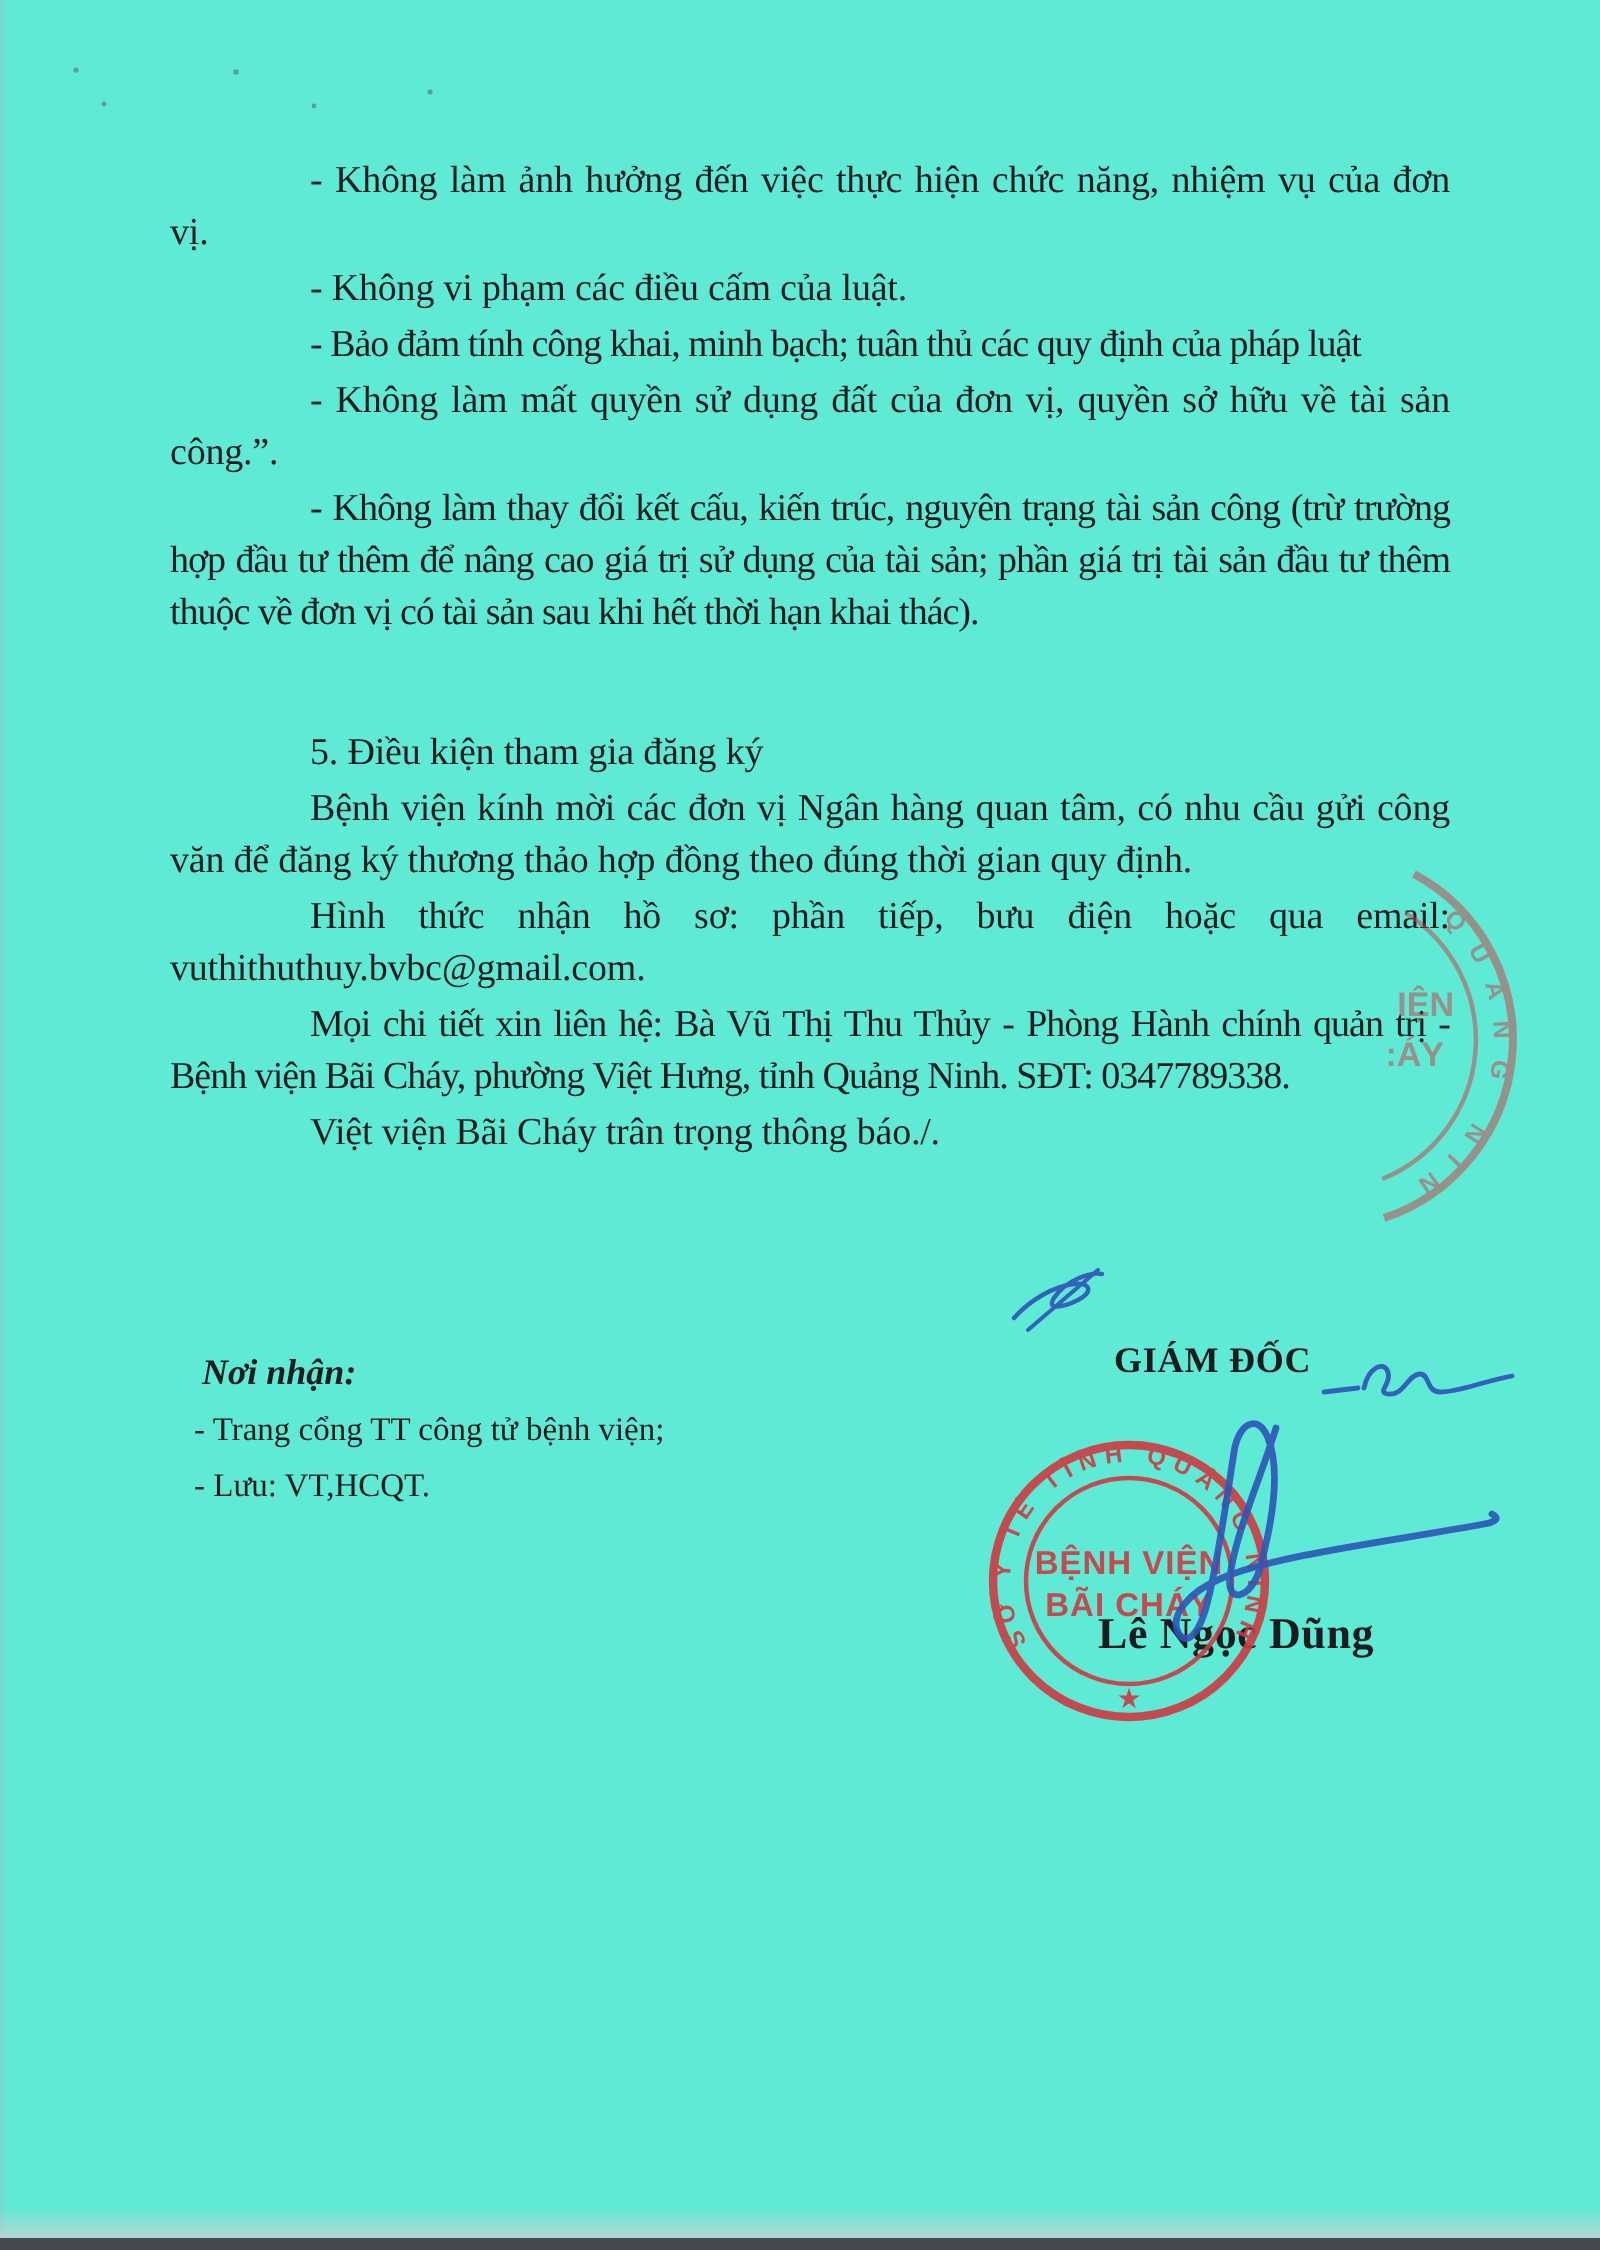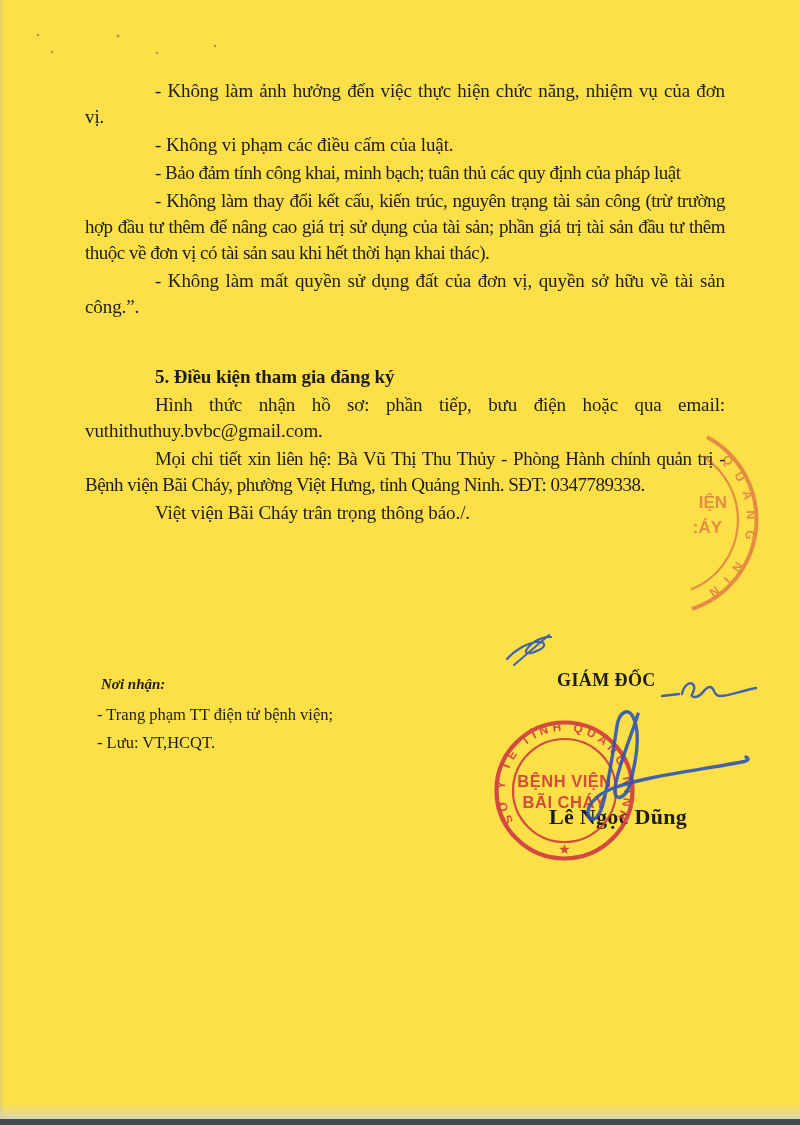--- a/index.html
+++ b/index.html
@@ -1,29 +1,29 @@
 <!DOCTYPE html>
 <html><head>
 <meta charset="utf-8">
 <style>
   html,body{margin:0;padding:0;background:#9a9a9a;}
   .page{
     position:relative;width:800px;height:1125px;margin:0 auto;
-    background:#fde047;overflow:hidden;
+    background:#5eead4;overflow:hidden;
     font-family:"Liberation Serif","DejaVu Serif",serif;color:#1c1c1e;
   }
   .content{position:absolute;left:85px;top:78px;width:640px;}
   .para{
     margin:0 0 2px 0;font-size:19px;line-height:26px;
     text-align:justify;text-indent:70px;letter-spacing:-0.1px;
   }
   .para.squeeze{letter-spacing:-0.5px;}
-  .para.bold{font-weight:bold;margin-top:44px;}
+  .para.bold{font-weight:normal;margin-top:44px;}
   .para .it{font-style:italic;}
-  .noi-nhan{position:absolute;left:101px;top:676px;font-size:15px;font-weight:bold;font-style:italic;}
+  .noi-nhan{position:absolute;left:101px;top:676px;font-size:18px;font-weight:bold;font-style:italic;}
   .recipient-1{position:absolute;left:97px;top:705px;font-size:16.5px;}
   .recipient-2{position:absolute;left:97px;top:733px;font-size:16.5px;}
   .director-title{position:absolute;left:557px;top:670px;font-size:18px;font-weight:bold;letter-spacing:.4px;}
   .signer-name{position:absolute;left:549px;top:804px;font-size:22px;font-weight:bold;letter-spacing:.3px;}
   .stamp-svg{position:absolute;left:492px;top:718px;}
   .partial-stamp-svg{position:absolute;left:655px;top:425px;}
   .ink-svg{position:absolute;left:0;top:0;pointer-events:none;}
   .edge-left{position:absolute;left:0;top:0;bottom:0;width:4px;
     background:linear-gradient(to right,rgba(170,175,182,.35),rgba(170,175,182,0));}
   .edge-bottom-fade{position:absolute;left:0;right:0;bottom:6px;height:16px;
@@ -36,32 +36,33 @@
 <body>
 
 <div class="page">
 
   <div class="edge-left"></div>
 
   <div class="content">
     <p class="para">- Không làm ảnh hưởng đến việc thực hiện chức năng, nhiệm vụ của đơn vị.</p>
     <p class="para">- Không vi phạm các điều cấm của luật.</p>
     <p class="para squeeze">- Bảo đảm tính công khai, minh bạch; tuân thủ các quy định của pháp luật</p>
+    <p class="para">- Không làm mất quyền sử dụng đất của đơn vị, quyền sở hữu về tài sản công.”.</p>
     <p class="para squeeze">- Không làm thay đổi kết cấu, kiến trúc, nguyên trạng tài sản công (trừ trường hợp đầu tư thêm để nâng cao giá trị sử dụng của tài sản; phần giá trị tài sản đầu tư thêm thuộc về đơn vị có tài sản sau khi hết thời hạn khai thác).</p>
-    <p class="para">- Không làm mất quyền sử dụng đất của đơn vị, quyền sở hữu về tài sản công.”.</p>
 
     <p class="para bold">5. Điều kiện tham gia đăng ký</p>
+    <p class="para">Bệnh viện kính mời các đơn vị Ngân hàng quan tâm, có nhu cầu gửi công văn để đăng ký thương thảo hợp đồng theo đúng thời gian quy định.</p>
 
     <p class="para">Hình thức nhận hồ sơ: phần tiếp, bưu điện hoặc qua email: vuthithuthuy.bvbc@gmail.com.</p>
     <p class="para squeeze">Mọi chi tiết xin liên hệ: Bà Vũ Thị Thu Thủy - Phòng Hành chính quản trị - Bệnh viện Bãi Cháy, phường Việt Hưng, tỉnh Quảng Ninh. SĐT: 0347789338.</p>
     <p class="para">Việt viện Bãi Cháy trân trọng thông báo./.</p>
   </div>
 
   <div class="noi-nhan">Nơi nhận:</div>
-  <div class="recipient-1">- Trang phạm TT điện tử bệnh viện;</div>
+  <div class="recipient-1">- Trang cổng TT công tử bệnh viện;</div>
   <div class="recipient-2">- Lưu: VT,HCQT.</div>
   <div class="director-title">GIÁM ĐỐC</div>
   <div class="signer-name">Lê Ngọc Dũng</div>
 
   <svg class="stamp-svg" width="145" height="145" viewBox="0 0 145 145">
     <g color="#cf3a41" opacity="0.9">
       <circle cx="72.5" cy="72.5" r="68" fill="none" stroke="currentColor" stroke-width="4.2"></circle>
       <circle cx="72.5" cy="72.5" r="51.5" fill="none" stroke="currentColor" stroke-width="2.2"></circle>
       <path id="seal-arc-path" d="M 23.8,106.6 A 59.5,59.5 0 1 1 121.2,106.6" fill="none"></path>
       <text class="stamp-sans" font-size="12" fill="currentColor" letter-spacing="1">

